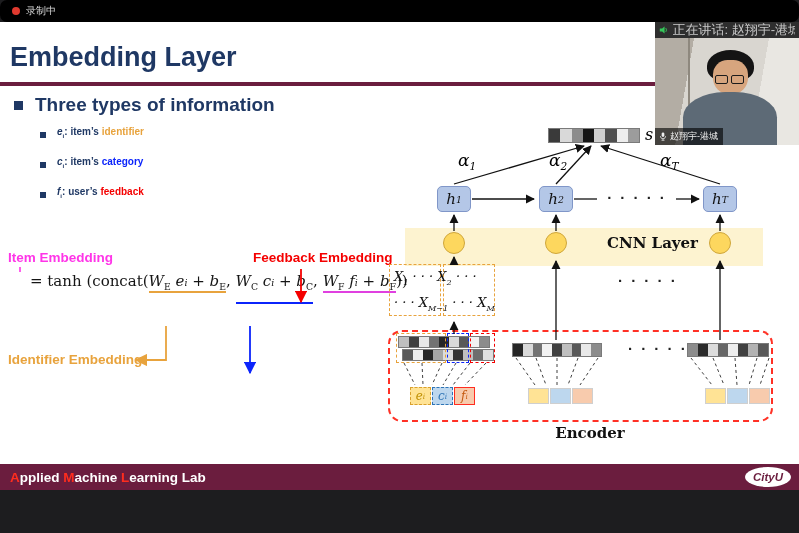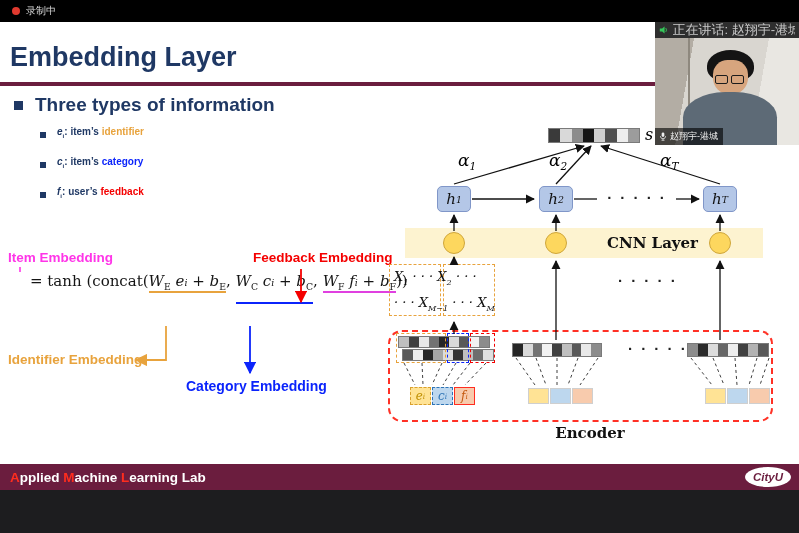--- a/index.html
+++ b/index.html
@@ -3,21 +3,21 @@
 <meta charset="utf-8">
 <style>
   * { box-sizing:border-box; margin:0; padding:0; }
   html,body { background:#0d0d0d; }
   .screen { position:relative; width:799px; height:533px; background:#1d1d1f; overflow:hidden;
             font-family:"Liberation Sans", sans-serif; }
   .abs { position:absolute; }
 
   
   .topbar { position:absolute; top:0; left:0; width:100%; height:22px; background:#000;
-            display:flex; align-items:center; gap:6px; padding-left:12px; z-index:8; }
+            display:flex; align-items:center; gap:6px; padding-left:12px; z-index:8;border-radius:7px; }
   .rec-dot { width:8px; height:8px; border-radius:50%; background:#e03a2f; }
   .rec-text { color:#d8d8d8; font-size:10px; }
 
   
   .slide { position:absolute; top:22px; left:0; width:799px; height:468px; background:#fff; z-index:1; }
   .slide-title { position:absolute; top:20px; left:10px; font-size:27px; font-weight:bold; color:#1f3864; }
   .title-rule { position:absolute; top:60px; left:0; width:100%; height:4px; background:#6b1d3e; }
 
   .bullet-h { position:absolute; top:72px; left:14px; display:flex; align-items:center; gap:12px; }
   .sq { width:9px; height:9px; background:#1f3864; }
@@ -42,21 +42,21 @@
   .ul-o { border-bottom:2.5px solid #e8a33d; padding-bottom:1px; }
   .ul-b { border-bottom:2.5px solid #0b24fb; padding-bottom:12px; }
   .ul-m { border-bottom:2.5px solid #e040e0; padding-bottom:1px; }
 
   
   .strip { position:absolute; display:flex; border:1px solid #7a7a7a; background:#fff; }
   .strip span { flex:1; }
   .hbox { position:absolute; width:34px; height:26px; background:#b4c7e7; border:1px solid #8096c8;
           border-radius:5px; display:flex; align-items:center; justify-content:center;
           font-size:15px; color:#111; }
-  .cnnband { position:absolute; left:405px; top:206px; width:358px; height:30px; background:#fdf3d0; }
+  .cnnband { position:absolute; left:405px; top:206px; width:358px; height:38px; background:#fdf3d0; }
   .cnn-label { position:absolute; left:202px; top:6px; font-weight:bold; font-size:15px; color:#111; }
   .circle { position:absolute; width:22px; height:22px; border-radius:50%; background:#fdd75e;
             border:1px solid #cfa63a; top:210px; }
   .dashedbox { position:absolute; }
   .dots { position:absolute; font-size:15px; color:#222; letter-spacing:2px; font-weight:bold; }
   .ebox { position:absolute; width:21px; height:18px; display:flex; align-items:center;
           justify-content:center; font-size:12px; }
   .enc-label { position:absolute; left:530px; top:402px; width:120px; text-align:center;
                font-weight:bold; font-size:15px; color:#111; }
   .xrow { position:absolute; font-size:13px; color:#111; white-space:nowrap; }
@@ -123,21 +123,20 @@
       <span class="sb-text"><i>c</i><sub>i</sub><span>: item’s </span><span class="hl-blue">category</span></span>
     </div>
     <div class="sub-bullet" style="top:164px">
       <span class="sq2"></span>
       <span class="sb-text"><i>f</i><sub>i</sub><span>: user’s </span><span class="hl-red">feedback</span></span>
     </div>
 
     <div class="lab lab-item" style="left:8px; top:228px">Item Embedding</div>
     <div class="lab lab-feedback" style="left:253px; top:228px">Feedback Embedding</div>
     <div class="lab lab-identifier" style="left:8px; top:330px">Identifier Embedding</div>
-    <div class="lab lab-category" style="left:186px; top:356px">Category Embedding</div>
 
     <div class="formula serif">
       <div class="f-line f-line2">
         <span>= tanh (concat(</span><span class="ul-o"><i>W</i><sub>E</sub><i> eᵢ + b</i><sub>E</sub></span><span>, </span><span class="ul-b"><i>W</i><sub>C</sub><i> cᵢ + b</i><sub>C</sub></span><span>, </span><span class="ul-m"><i>W</i><sub>F</sub><i> fᵢ + b</i><sub>F</sub></span><span>))</span>
       </div>
     </div>
 
     <div class="strip" style="left:548px; top:106px; width:92px; height:15px;">
         <span style="background: rgb(58, 58, 58);"></span>
         <span style="background: rgb(217, 217, 217);"></span>

